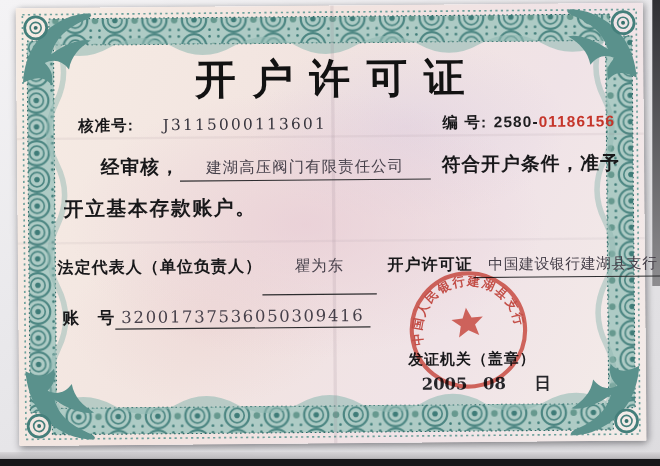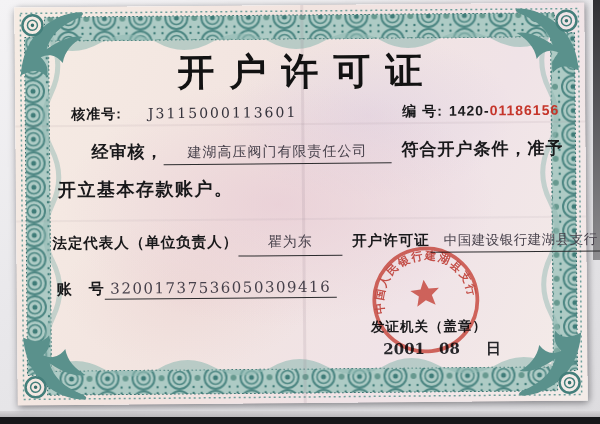--- a/index.html
+++ b/index.html
@@ -39,21 +39,21 @@
   .serial-prefix{font-weight:bold;color:#1d1d1f;letter-spacing:1px;margin-left:6px;}
   .serial-red{font-weight:bold;color:#c5352a;letter-spacing:1px;}
   .row-review{top:134px;left:76px;font-size:17px;}
   .u-line{display:inline-block;text-align:center;border-bottom:1.6px solid #2c2c2e;
     font-family:"DejaVu Serif","Liberation Serif",serif;font-weight:normal;
     color:#47414b;vertical-align:baseline;}
   .company-line{width:228px;font-size:14px;letter-spacing:1px;padding-bottom:2px;}
   .qualify{margin-left:10px;}
   .row-open{top:171px;left:42px;font-size:18px;letter-spacing:1.5px;}
   .row-fields{top:227px;left:36px;font-size:14.5px;}
-  .name-line{width:104px;font-size:14px;letter-spacing:1px;padding-bottom:4px;}
+  .name-line{width:104px;font-size:14px;letter-spacing:1px;padding-bottom:16px;}
   .bank-lbl{margin-left:10px;}
   .bank-line{width:182px;font-size:13.5px;letter-spacing:0.5px;padding-bottom:2px;}
   .row-account{top:273px;left:40px;font-size:15px;}
   .pre{white-space:pre;}
   .account-line{width:232px;font-size:15px;letter-spacing:1.5px;padding-bottom:1px;}
   .row-issuer{top:314px;left:354px;font-size:13.5px;}
   .row-date{top:336px;left:366px;font-size:15px;font-family:"DejaVu Serif","Liberation Serif",serif;color:#26262a;font-weight:bold;}
   .date-month{margin-left:14px;text-align:center;}
   .date-day{margin-left:26px;}
 </style>
@@ -106,41 +106,41 @@
   <div class="crease-h1"></div>
   <div class="crease-h2"></div>
 
   <div class="t-row title">开户许可证</div>
 
   <div class="t-row row-approval">
     <span class="lbl">核准号:</span><span class="val approval-val">J3115000113601</span>
   </div>
 
   <div class="t-row row-serial">
-    <span class="lbl pre">编 号:</span><span class="serial-prefix">1420-</span><span class="serial-red">01186156</span>
+    <span class="lbl pre">编 号:</span><span class="serial-prefix">2580-</span><span class="serial-red">01186156</span>
   </div>
 
   <div class="t-row row-review">
     <span class="lbl">经审核，</span><span class="u-line company-line">建湖高压阀门有限责任公司</span><span class="lbl qualify">符合开户条件，准予</span>
   </div>
 
   <div class="t-row row-open lbl">开立基本存款账户。</div>
 
   <div class="t-row row-fields">
     <span class="lbl">法定代表人（单位负责人）</span><span class="u-line name-line">瞿为东</span><span class="lbl bank-lbl">开户许可证</span><span class="u-line bank-line">中国建设银行建湖县支行</span>
   </div>
 
   <div class="t-row row-account">
     <span class="lbl pre">账　号</span><span class="u-line account-line">32001737536050309416</span>
   </div>
 
   <div class="t-row row-issuer lbl">发证机关（盖章）</div>
 
   <div class="t-row row-date">
-    <span>2001</span><span class="date-month">08</span><span class="date-day">日</span>
+    <span>2005</span><span class="date-month">08</span><span class="date-day">日</span>
   </div>
 
   <svg class="stamp-svg" viewBox="0 0 110 110">
     <circle cx="55" cy="55" r="48" fill="none" stroke="#d0453a" stroke-width="3.5" opacity="0.85"></circle>
     <polygon points="55,36 58.8,44.8 68.4,45.0 61.1,51.1 63.6,60.4 55,55.2 46.4,60.4 48.9,51.1 41.6,45.0 51.2,44.8" fill="#d0453a" opacity="0.85"></polygon>
     <path id="arcP" d="M 16,66 A 40,40 0 1 1 94,66" fill="none"></path>
     <text font-size="10.5" font-weight="bold" fill="#cc4a40" letter-spacing="1.5" font-family="DejaVu Sans, sans-serif">
       <textPath href="#arcP" startOffset="2%">中国人民银行建湖县支行</textPath>
     </text>
   </svg>

